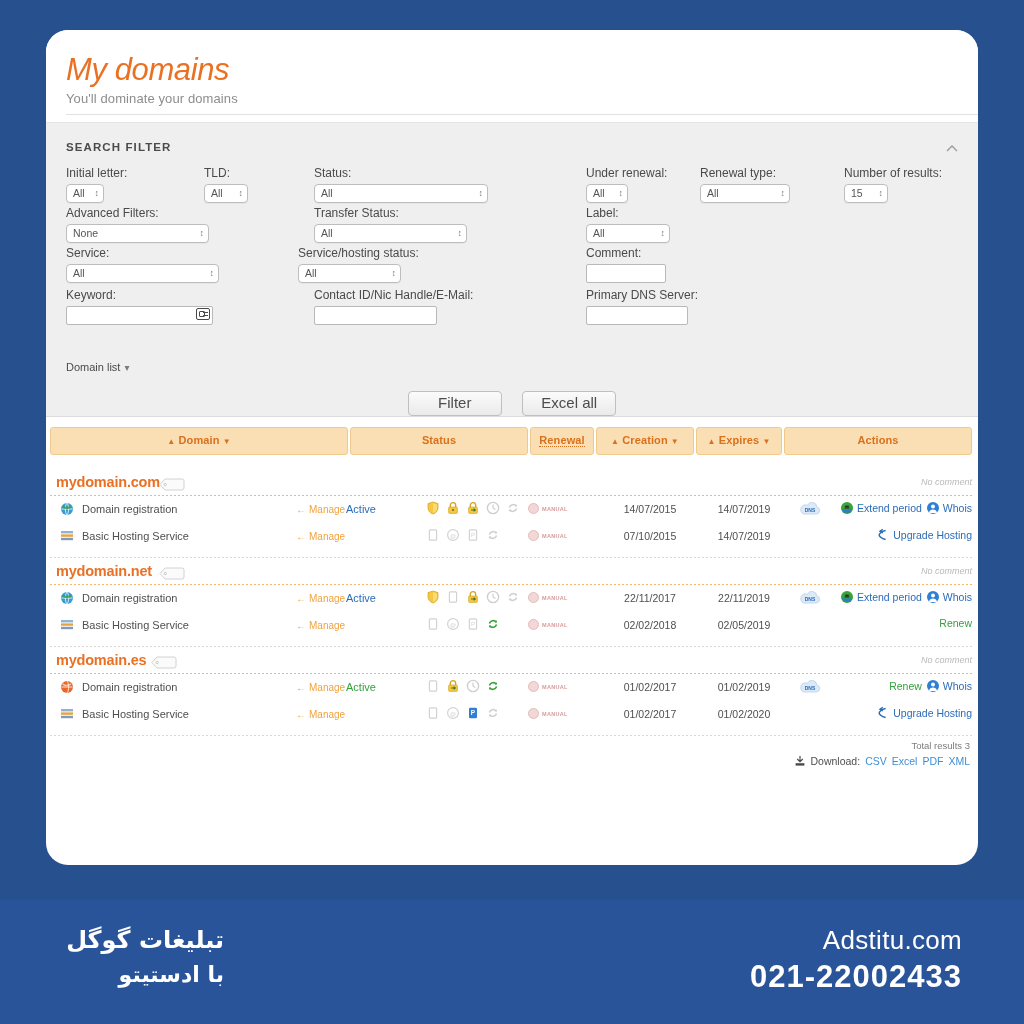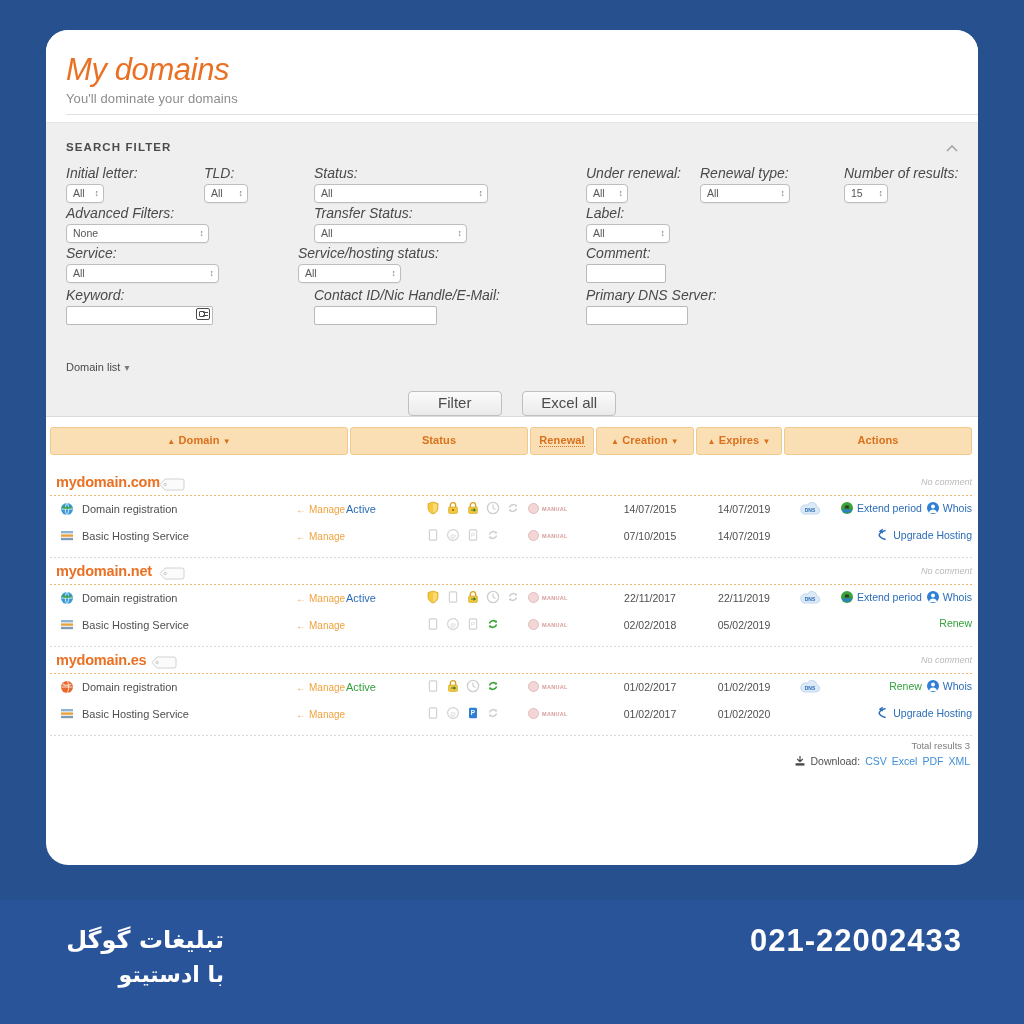--- a/index.html
+++ b/index.html
@@ -39,21 +39,21 @@
     font-size:11.5px;letter-spacing:1.1px;color:#4b4b4b;font-weight:700;
     margin:0 0 14px 2px;
   }
   .collapse-chev{
     position:absolute;right:18px;top:18px;width:16px;height:16px;
     color:#9a9a9a;font-size:14px;line-height:16px;text-align:center;cursor:pointer;
   }
   .fgrid{position:relative;height:210px;}
   .fld{position:absolute;}
   .flabel{
-    font-size:14px;color:#4a4a4a;line-height:13px;margin-bottom:3px;white-space:nowrap;font-style:italic;
+    font-size:12px;color:#4a4a4a;line-height:13px;margin-bottom:3px;white-space:nowrap;
   }
   select.fsel{
     -webkit-appearance:none;appearance:none;
     background:#fff;border:1px solid #bdbdbd;border-radius:4px;
     font-family:"Liberation Sans",sans-serif;font-size:10.5px;color:#555;
     height:19px;padding:0 16px 0 6px;box-sizing:border-box;
     box-shadow:0 1px 0 rgba(0,0,0,.04);
   }
   .selwrap{position:relative;display:inline-block;}
   .selwrap:after{
@@ -596,21 +596,21 @@
                     <path d="M10.8 3.2l.2 2.4-2.4-.4z" fill="#3ba33b"></path>
                     <path d="M3.2 10.8l-.2-2.4 2.4.4z" fill="#3ba33b"></path>
                   </svg>
                 </span>
               </span>
               <span class="renew-cell">
                 <span class="renew-dot"></span>
                 <span class="renew-lbl">MANUAL</span>
               </span>
               <span class="date-c">02/02/2018</span>
-              <span class="date-e">05/02/2019</span>
+              <span class="date-e">02/05/2019</span>
               <span class="acts">
                 <span class="act green">
                   <span></span>
                   <span>Renew</span>
                 </span>
               </span>
             </div>
             <div style="position:relative;height:8px;">
               <span class="dotrule grey"></span>
             </div>
@@ -771,16 +771,17 @@
       </div>
     </div>
   </div>
 
   <div class="banner">
     <div class="banner-fa">
       <div class="fa1">تبلیغات گوگل</div>
       <div class="fa2">با ادستیتو</div>
     </div>
     <div class="banner-en">
+      <div class="en1">Adstitu.com</div>
       <div class="en2">021-22002433</div>
     </div>
   </div>
 </div>
 
 </body></html>

